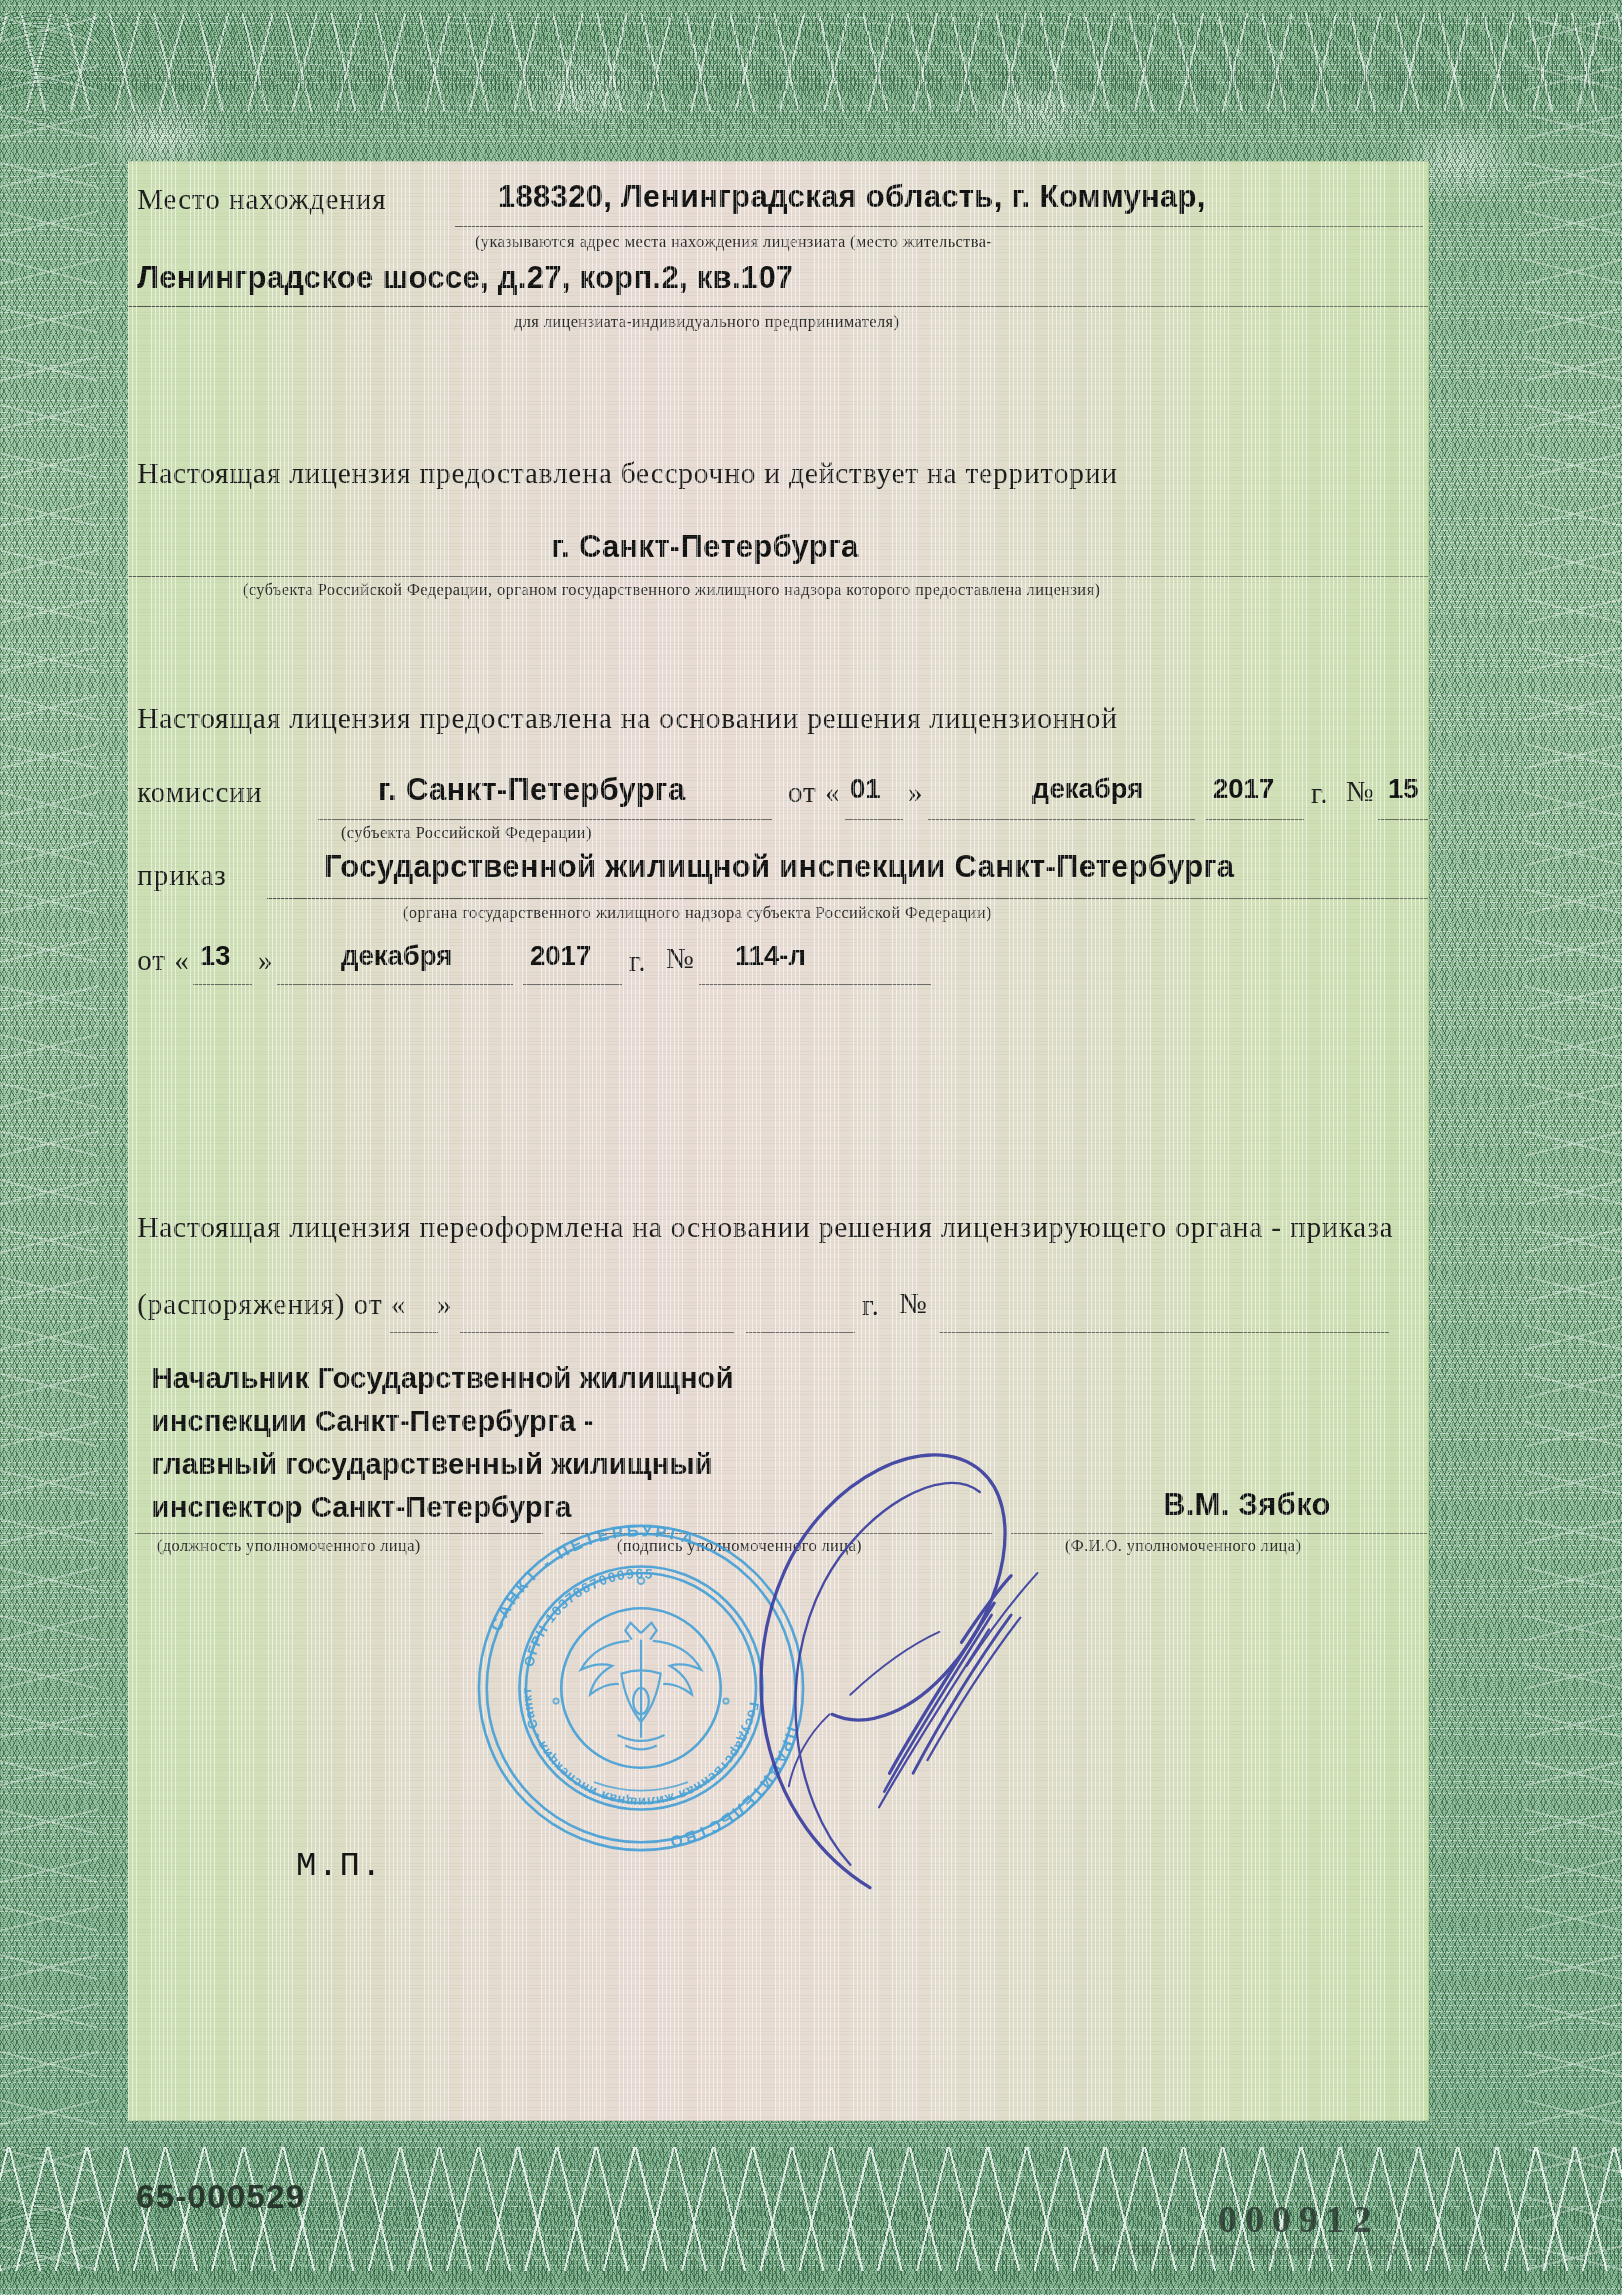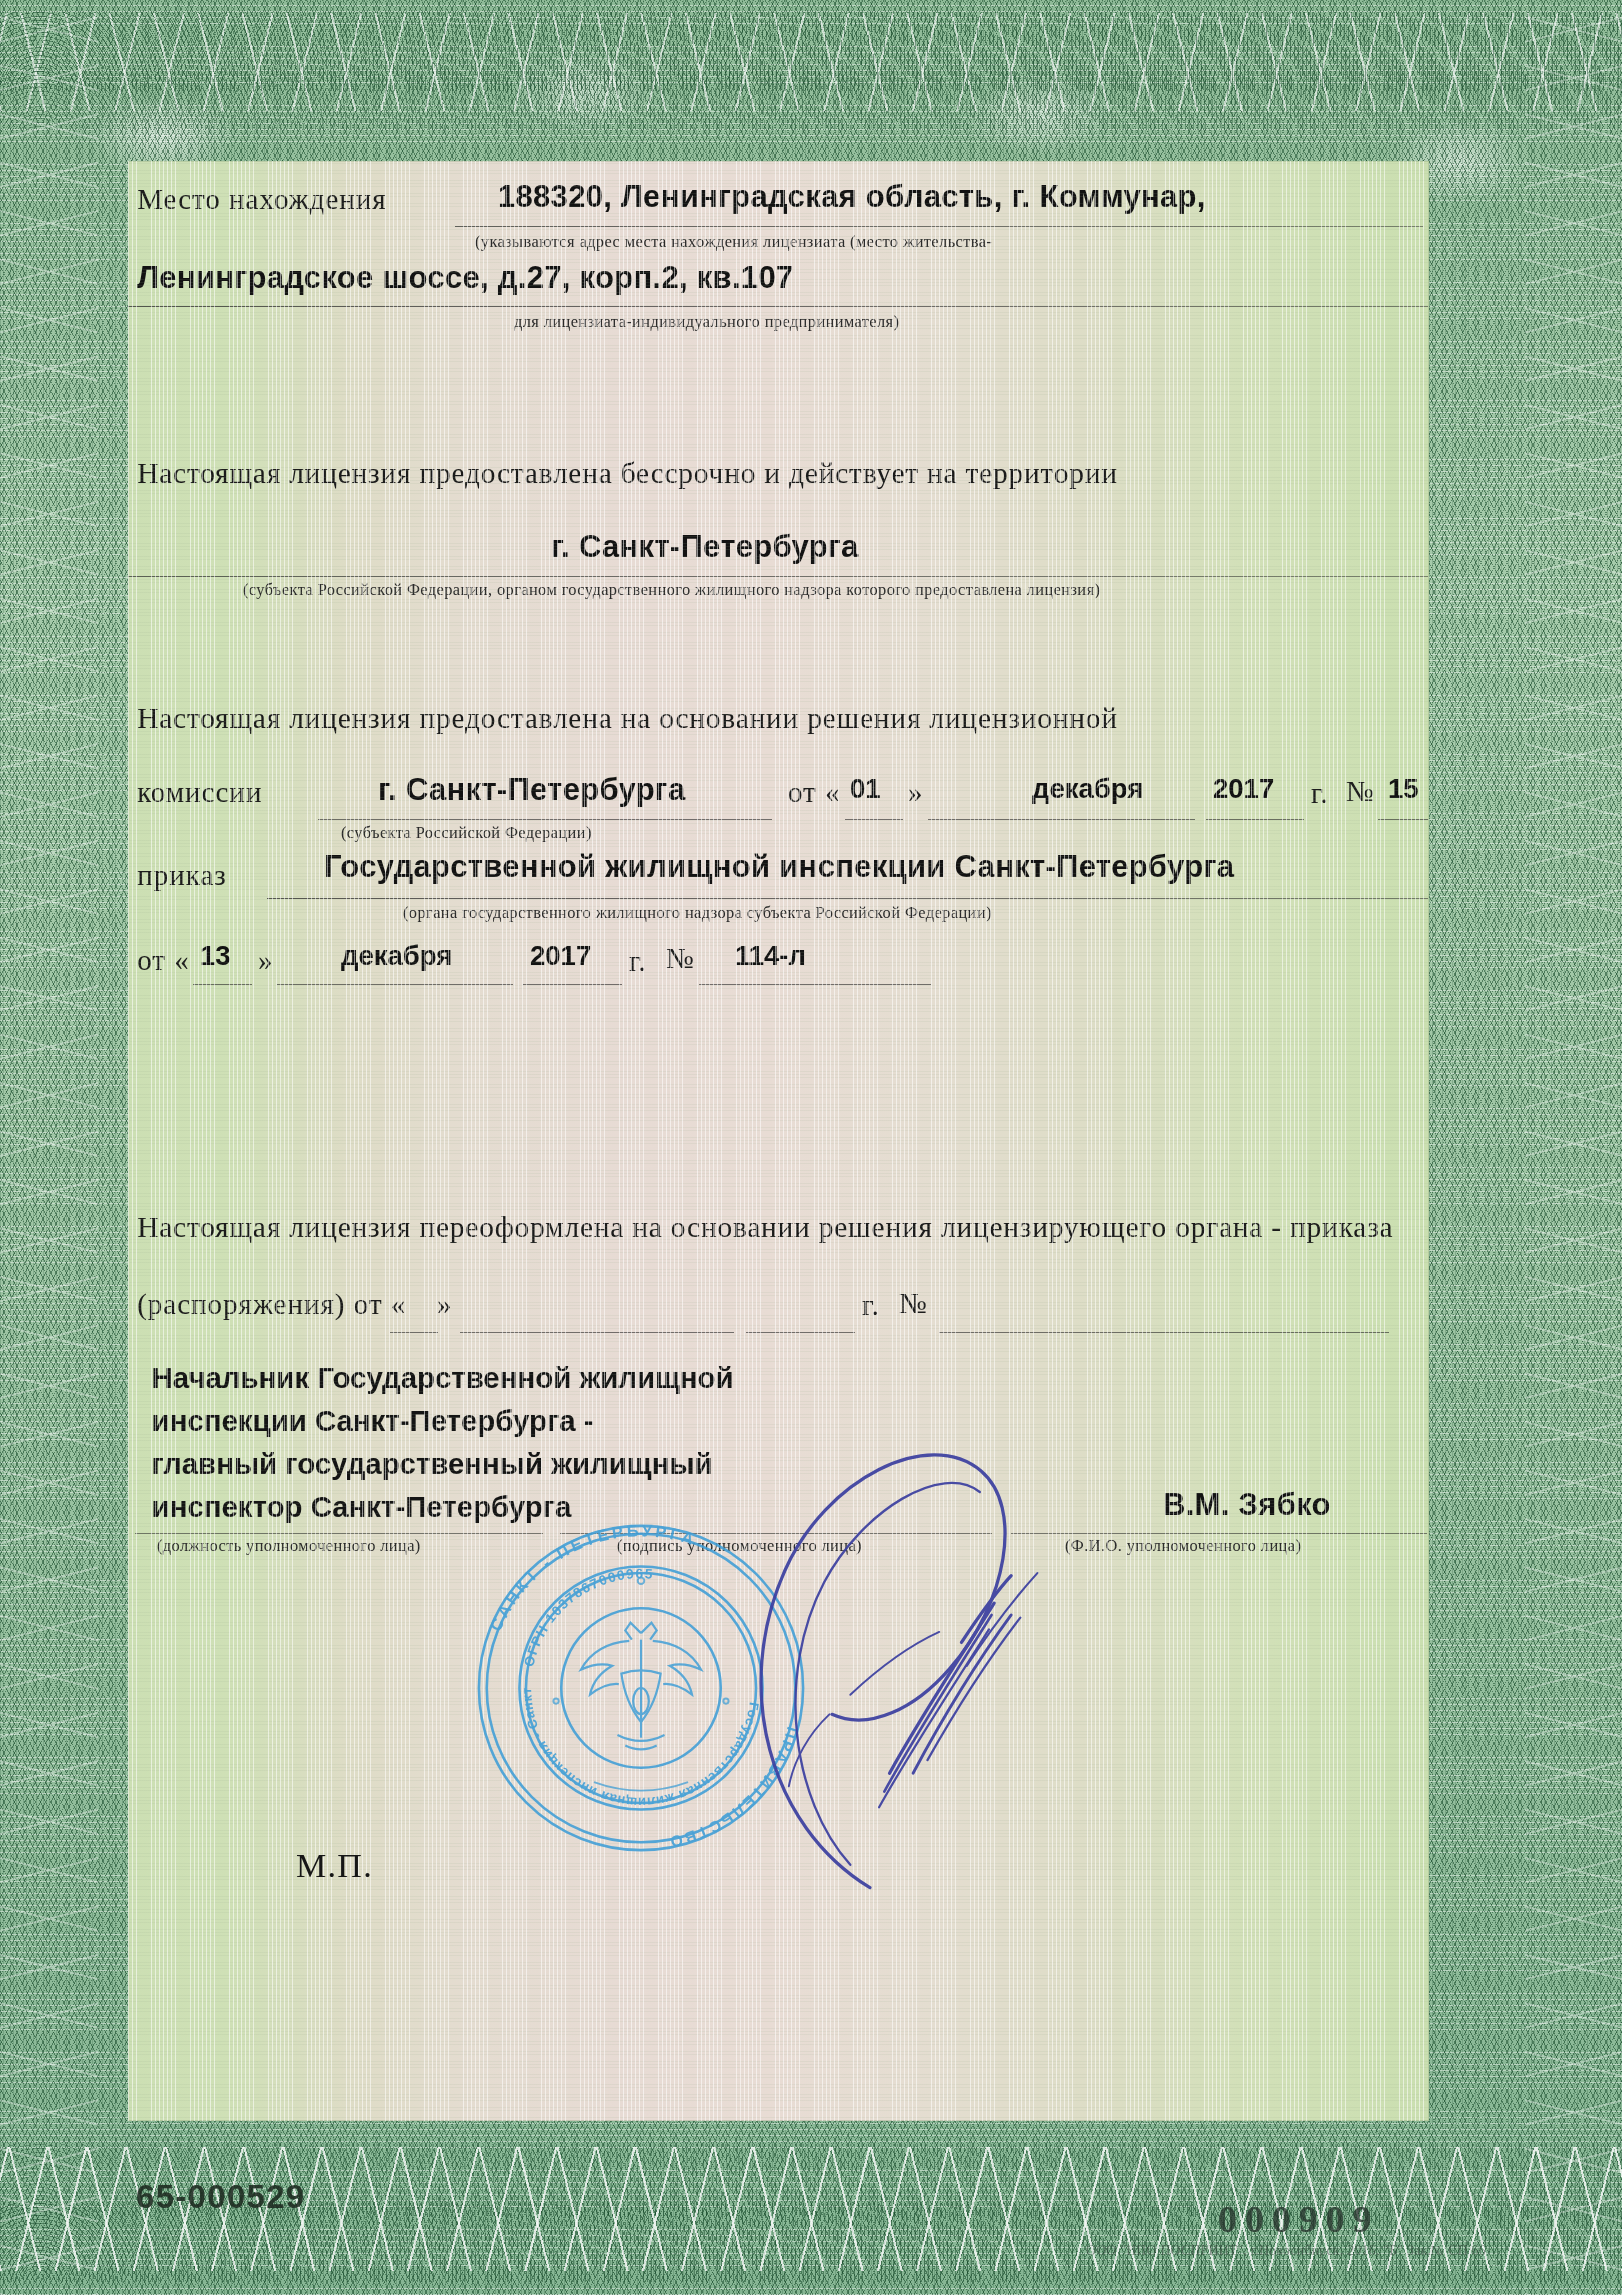--- a/index.html
+++ b/index.html
@@ -147,21 +147,21 @@
     font-size:38px;font-weight:700;color:#24302a;letter-spacing:7.9px;
     opacity:.75;
   }
   .printer{
     position:absolute;left:1086px;top:2243px;
     font-family:"Liberation Serif", serif;
     font-size:13.7px;color:#33423a;letter-spacing:0.3px;opacity:.55;
   }
   .mp{
     position:absolute;left:296px;top:1847px;
-    font-family:Liberation Serif, serif;
+    font-family:Liberation Mono, monospace;
     font-size:34px;color:#161616;letter-spacing:1.3px;
   }
 </style>
 </head>
 <body>
 
 <div class="sheet">
 
   <div class="guilloche"></div>
   <div class="comb-top"></div>
@@ -334,17 +334,17 @@
         <path d="M418,540 C462,462 506,392 560,322" stroke-width="3.4"></path>
         <path d="M470,360 C498,318 520,286 546,258" stroke-width="5"></path>
         <path d="M478,396 C512,344 548,296 586,254" stroke-width="3.2"></path>
         <path d="M300,440 C345,398 392,364 436,344" stroke-width="3"></path>
         <path d="M268,470 C236,500 214,540 206,580" stroke-width="3"></path>
       </g>
     </svg>
   </div>
 
   <div class="serial-left">65-000529</div>
-  <div class="serial-right">000909</div>
+  <div class="serial-right">000912</div>
   <div class="printer">ООО "НПО ПОСПРИНТ", г.Новосибирск, 2016, "Б" Зак.№ СП 66</div>
 
 </div>
 
 
 </body></html>

